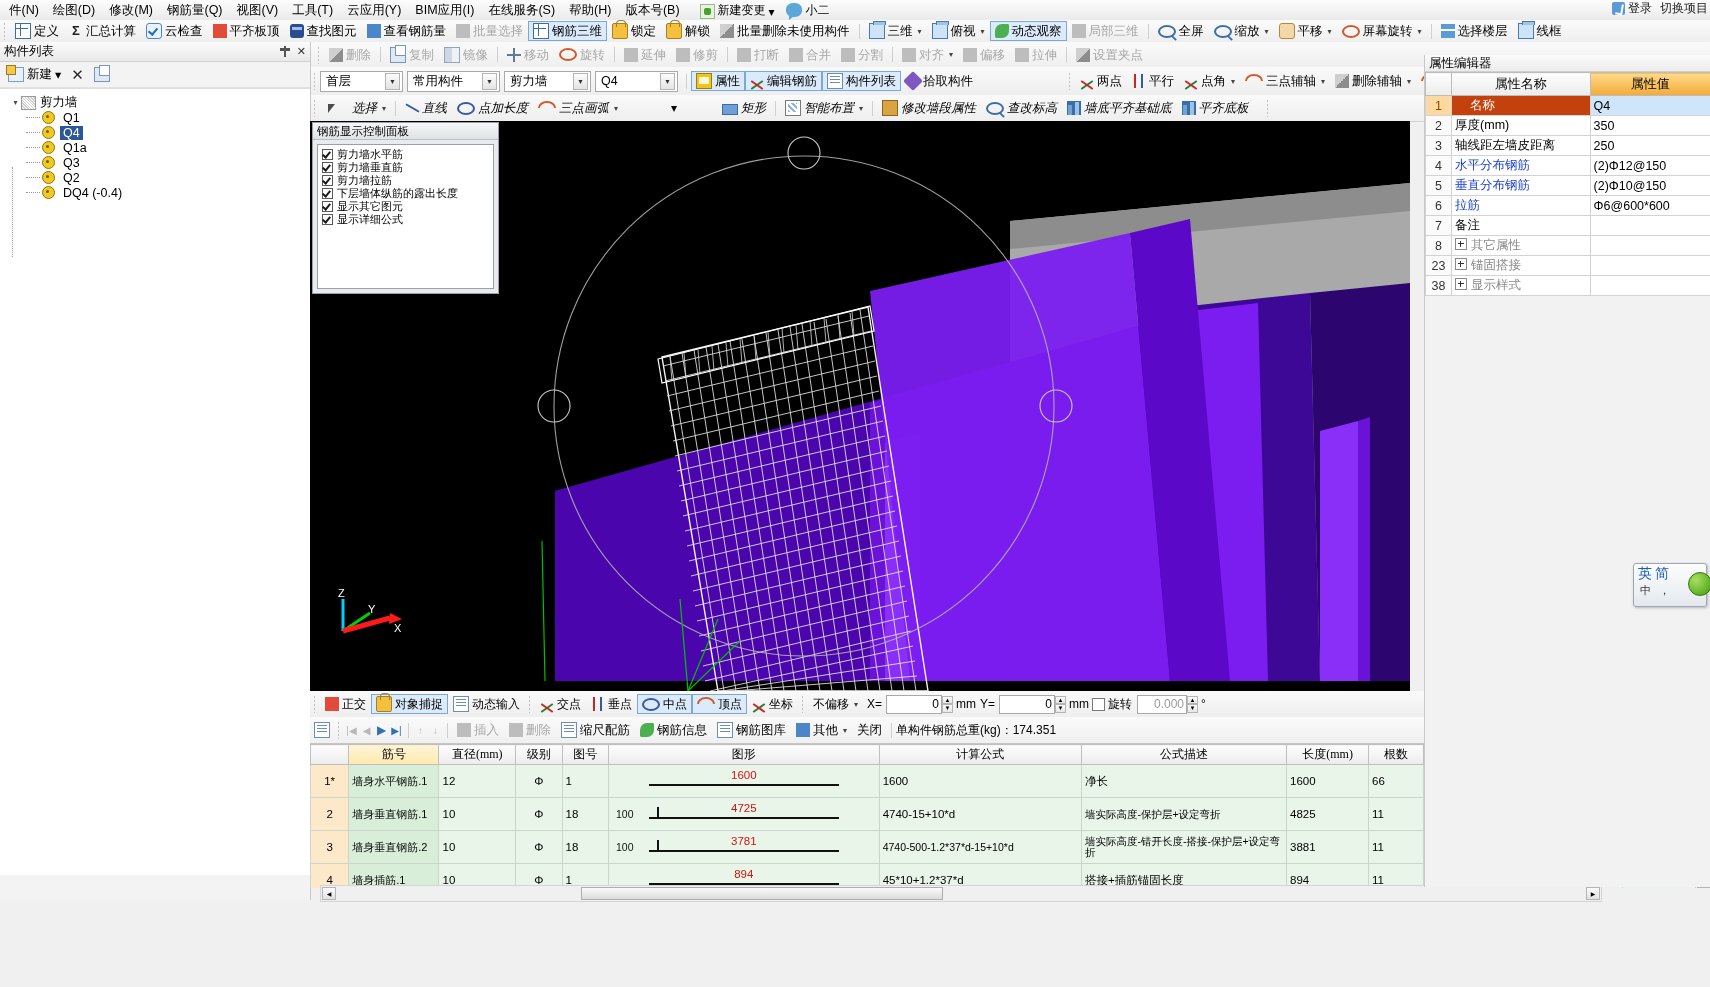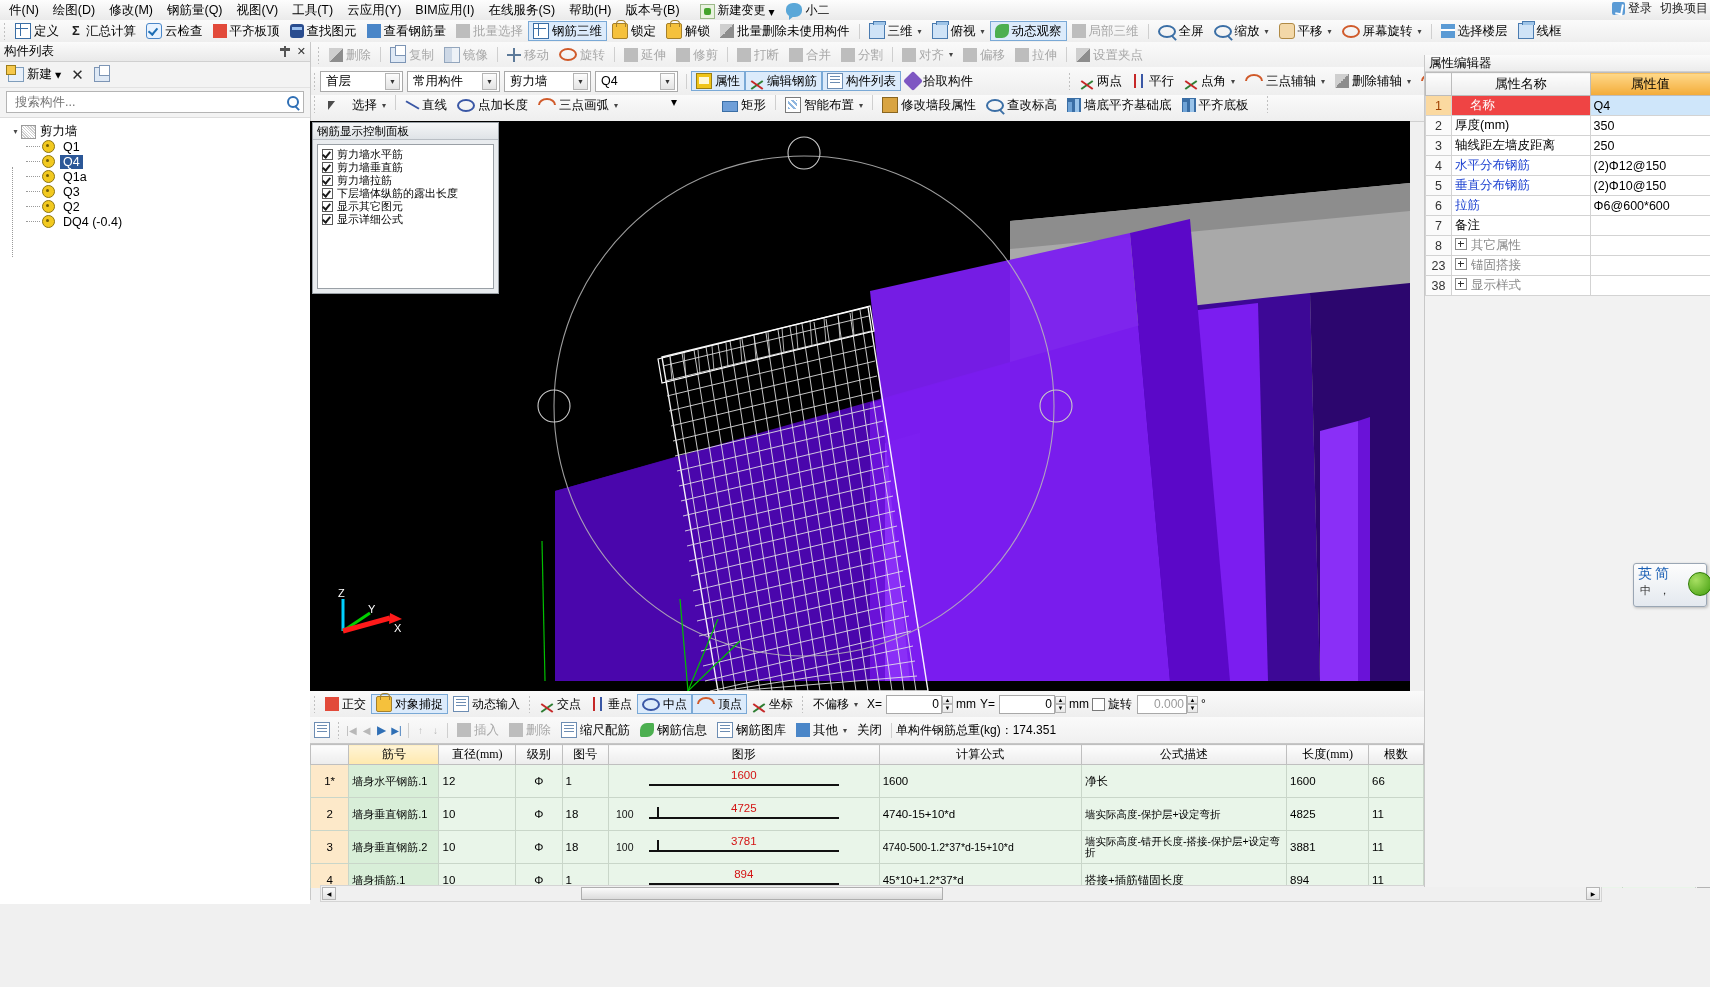--- a/index.html
+++ b/index.html
@@ -109,21 +109,21 @@
   .tbar3{
     position:absolute;left:310px;top:67px;width:1400px;height:28px;
     background:linear-gradient(#fafafa,#eeeeee);
     border-bottom:1px solid #dcdcdc;
     display:flex;align-items:center;overflow:hidden;
   }
   .tbar4{
     position:absolute;left:310px;top:95px;width:1189px;height:26px;
     background:linear-gradient(#fafafa,#eeeeee);
     border-bottom:1px solid #d0d0d0;
-    display:flex;overflow:hidden;
+    display:flex;align-items:center;overflow:hidden;font-style:italic;
   }
   .combo{
     height:19px;border:1px solid #a9a9a9;background:#fff;
     display:flex;align-items:center;justify-content:space-between;
     padding:0 2px 0 5px;margin-right:4px;font-size:12.5px;
   }
   .combo .cv{white-space:nowrap;overflow:hidden;}
   .combo .cb{width:13px;height:15px;background:linear-gradient(#fcfcfc,#e4e4e4);
     border:1px solid #b5b5b5;display:flex;align-items:center;justify-content:center;font-size:7px;color:#333;}
 
@@ -260,21 +260,21 @@
     background:linear-gradient(#fbfbfb,#ececec);border-bottom:1px solid #d0d0d0;}
   table.pt{border-collapse:collapse;font-size:12.5px;width:286px;table-layout:fixed;}
   table.pt th{
     height:20px;font-weight:normal;border:1px solid #bcbcbc;font-size:13px;
     background:linear-gradient(#fdfdfd,#ececec);
   }
   table.pt th.vh{background:linear-gradient(#ffd98a,#f3ab38);}
   table.pt td{border:1px solid #d3d3d3;height:19px;padding:0 3px;background:#fff;}
   table.pt td.n{width:26px;text-align:center;background:#fbfbfb;color:#333;}
   table.pt tr.sel td.n{background:#fbd9a0;color:#a04000;}
-  table.pt tr.sel td.k{background:#ef4444;color:#fff;padding-left:18px;}
+  table.pt tr.sel td.k{background:#c2410c;color:#fff;padding-left:18px;}
   table.pt tr.sel td.v{background:#cfe6fa;}
   td.k.blue{color:#1a3fd0;margin-left:21px;}
   td.k.gray{color:#8a8a8a;}
   .expbox{width:10px;height:10px;border:1px solid #8a8a8a;background:#fff;display:inline-block;
     position:relative;margin-right:4px;vertical-align:-1px;}
   .expbox:before{content:"";position:absolute;left:2px;top:4px;width:6px;height:1px;background:#333;}
   .expbox:after{content:"";position:absolute;left:4px;top:2px;width:1px;height:6px;background:#333;}
 
   
   .ime{
@@ -625,28 +625,20 @@
       </span>
     </div>
     <div class="lp-tb">
       <div class="newbtn">
         <span class="plusbox"></span>
         <span>新建</span>
         <span class="arw">▾</span>
       </div>
       <span class="xicon">✕</span>
       <span class="cpicon"></span>
-    </div>
-    <div class="searchrow">
-      <div class="searchbox">
-        <input placeholder="搜索构件..." style="">
-        <span class="magbtn">
-            <span class="g"></span>
-          </span>
-      </div>
     </div>
     <div class="tree">
       <div class="vline"></div>
       <div class="tnode">
         <span class="exp">▾</span>
         <span class="ficon"></span>
         <span>剪力墙</span>
       </div>
       <div class="tchild">
           <span class="dash"></span>

